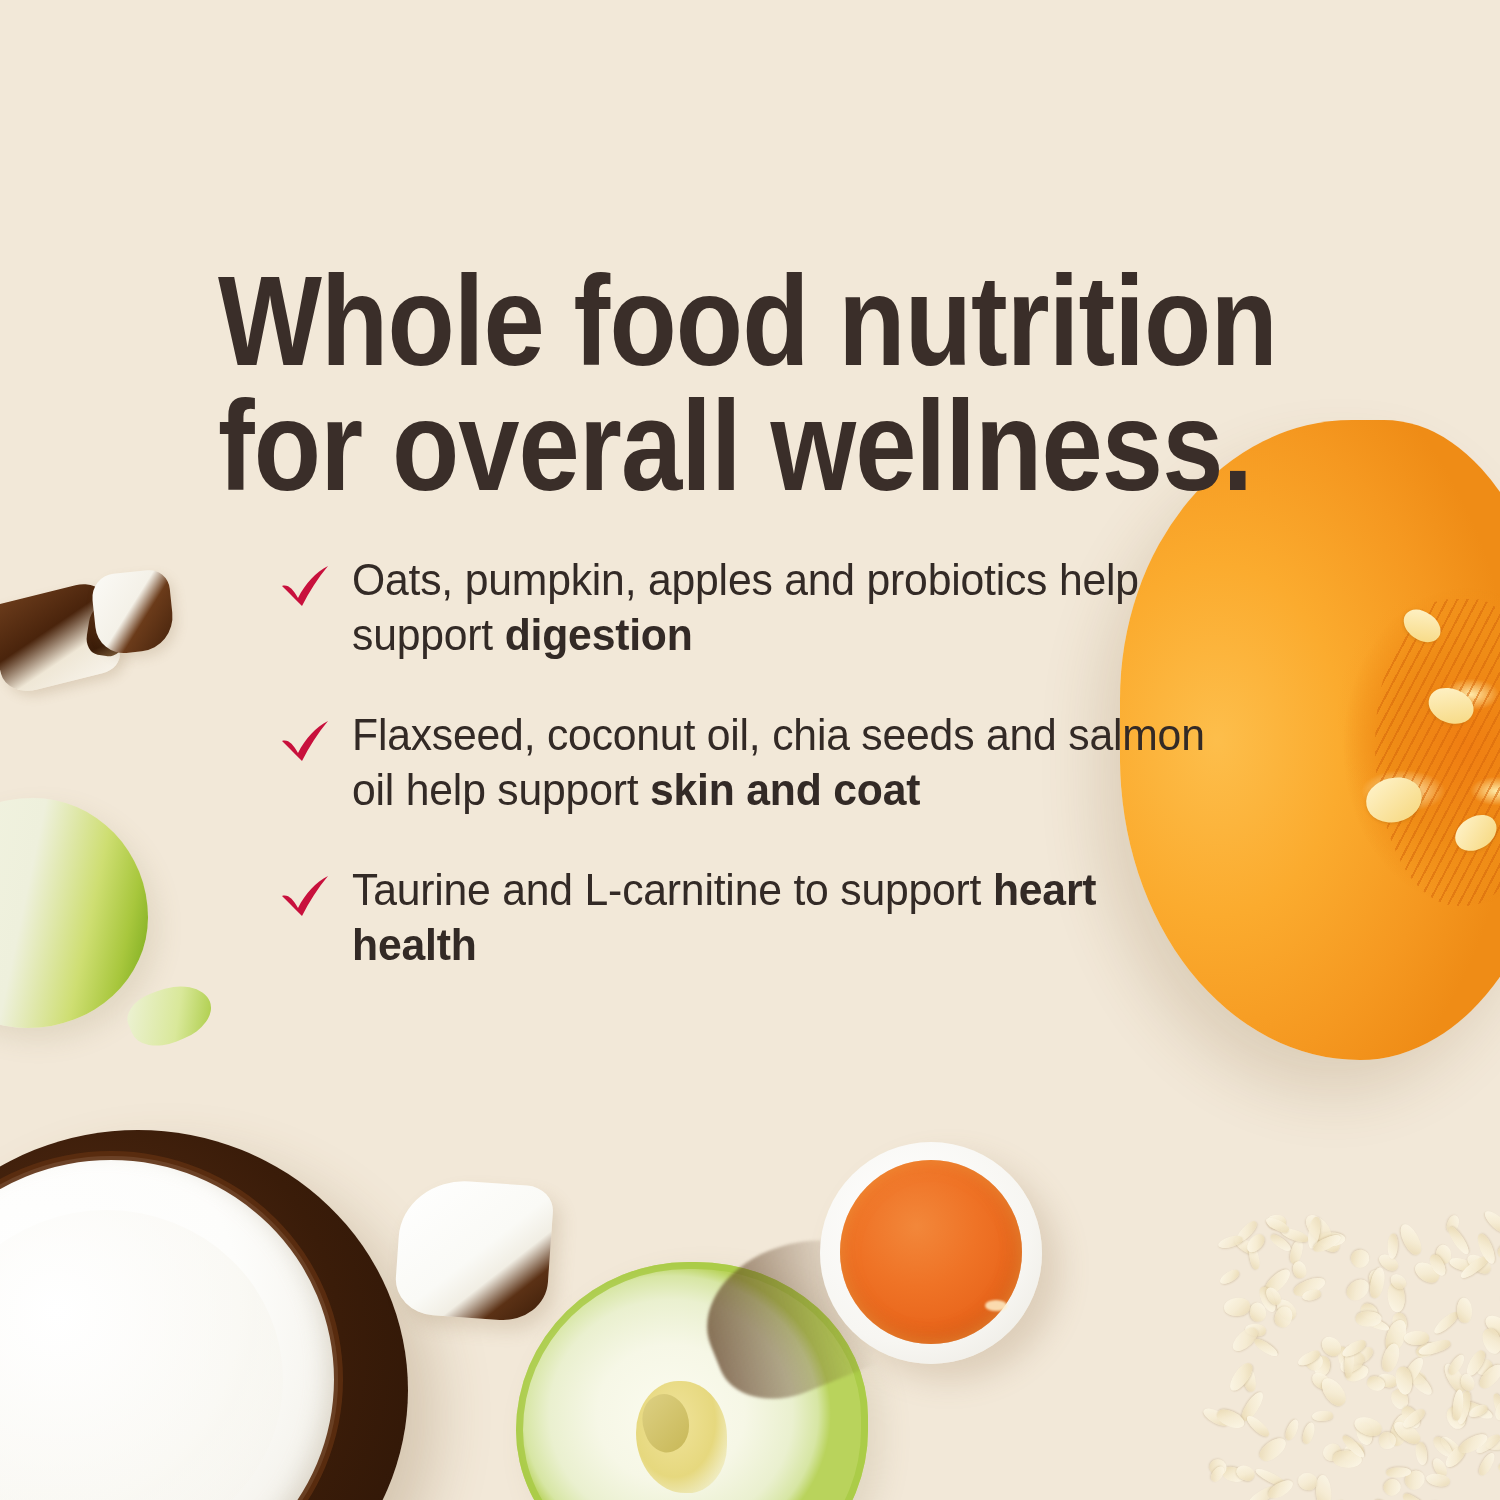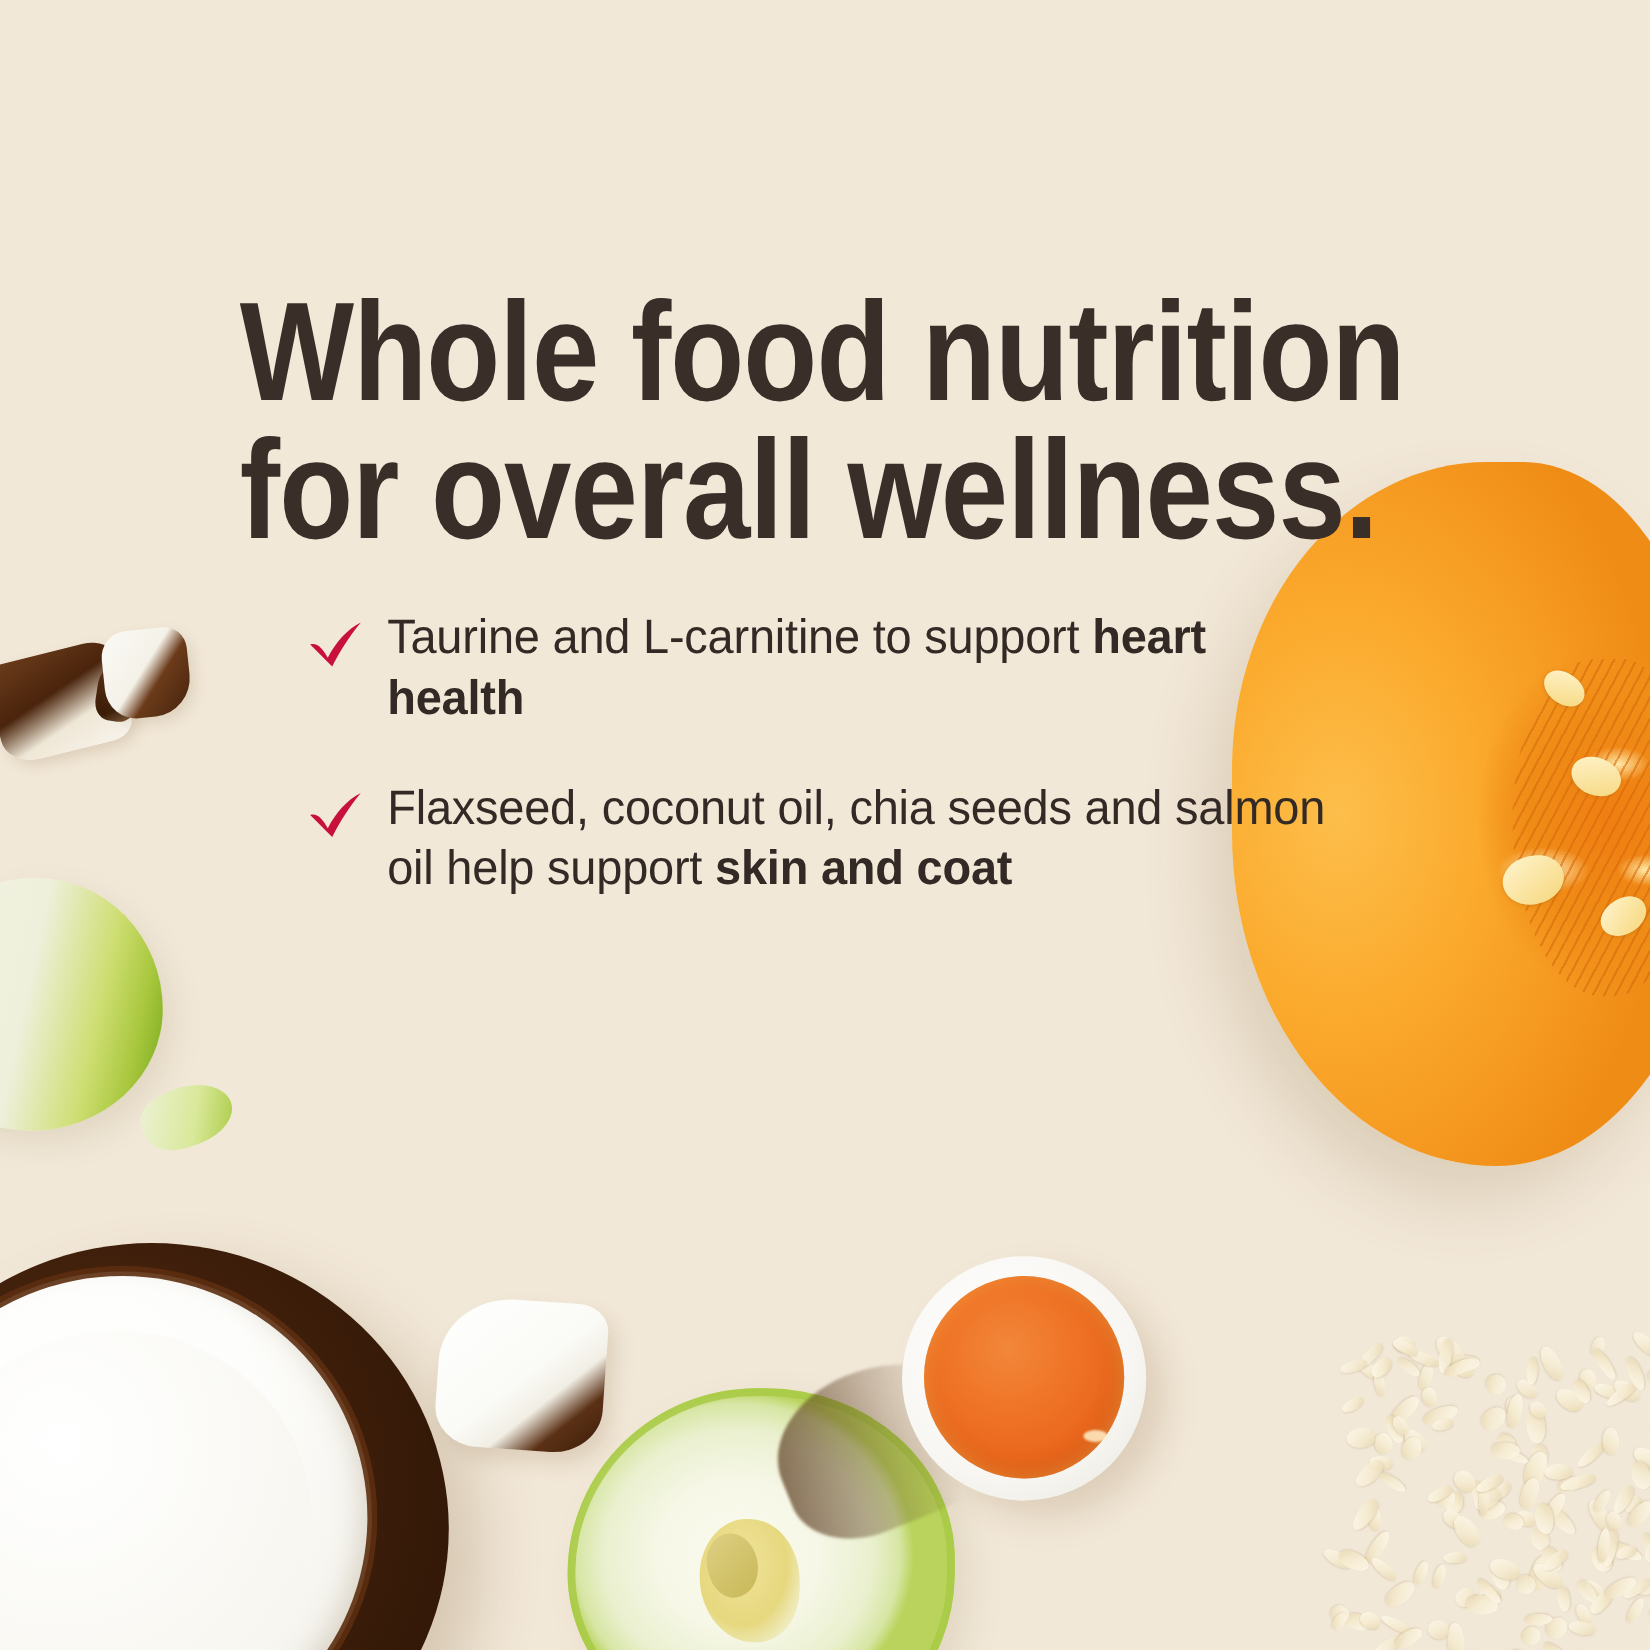--- a/index.html
+++ b/index.html
@@ -449,33 +449,41 @@
       <div class="oat" style="left: 210.681px; top: 110.153px; width: 18.4952px; height: 17.6188px; transform: rotate(143.897deg); opacity: 0.91;"></div>
     </div>
 
   <h1 class="headline">
     <span class="hl-line">Whole food nutrition</span>
     <span class="hl-line">for overall wellness.</span>
   </h1>
 
   <ul class="bullets" style="list-style:none;margin:0;padding:0;">
 
+    <li class="bullet">
+      <span class="check-icon">
+        <svg viewBox="0 0 56 48" width="56" height="48" aria-hidden="true">
+          <path d="M4 24 C10 22 15 27 20 36 C27 22 38 10 50 4 C40 16 31 30 24 44 C18 38 10 30 4 24 Z" fill="#c8103c"></path>
+        </svg>
+      </span>
+      <span class="bullet-text"><span>Oats, pumpkin, apples and probiotics help support </span><b>digestion</b></span>
+    </li>
+
+    <li class="bullet">
+      <span class="check-icon">
+        <svg viewBox="0 0 56 48" width="56" height="48" aria-hidden="true">
+          <path d="M4 24 C10 22 15 27 20 36 C27 22 38 10 50 4 C40 16 31 30 24 44 C18 38 10 30 4 24 Z" fill="#c8103c"></path>
+        </svg>
+      </span>
+      <span class="bullet-text"><span>Flaxseed, coconut oil, chia seeds and salmon oil help support </span><b>skin and coat</b></span>
+    </li>
 
     <li class="bullet">
       <span class="check-icon">
         <svg viewBox="0 0 56 48" width="56" height="48" aria-hidden="true">
           <path d="M4 24 C10 22 15 27 20 36 C27 22 38 10 50 4 C40 16 31 30 24 44 C18 38 10 30 4 24 Z" fill="#c8103c"></path>
         </svg>
       </span>
       <span class="bullet-text"><span>Taurine and L-carnitine to support </span><b>heart health</b></span>
     </li>
 
-    <li class="bullet">
-      <span class="check-icon">
-        <svg viewBox="0 0 56 48" width="56" height="48" aria-hidden="true">
-          <path d="M4 24 C10 22 15 27 20 36 C27 22 38 10 50 4 C40 16 31 30 24 44 C18 38 10 30 4 24 Z" fill="#c8103c"></path>
-        </svg>
-      </span>
-      <span class="bullet-text"><span>Flaxseed, coconut oil, chia seeds and salmon oil help support </span><b>skin and coat</b></span>
-    </li>
-
   </ul>
 </div>
 
 </body></html>

